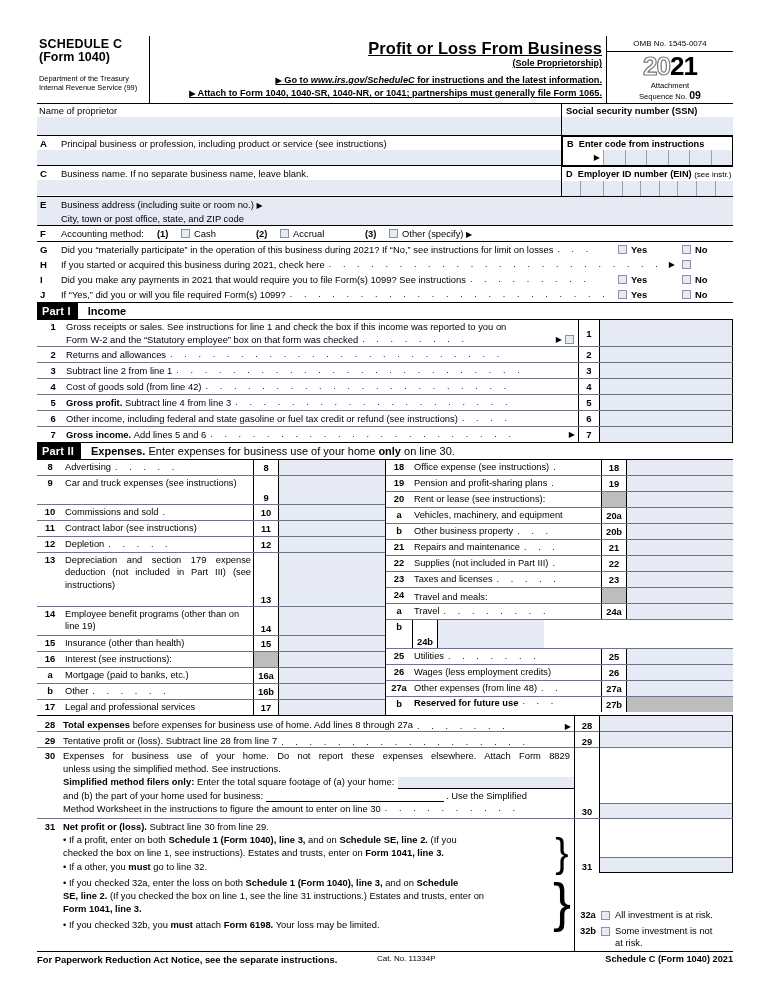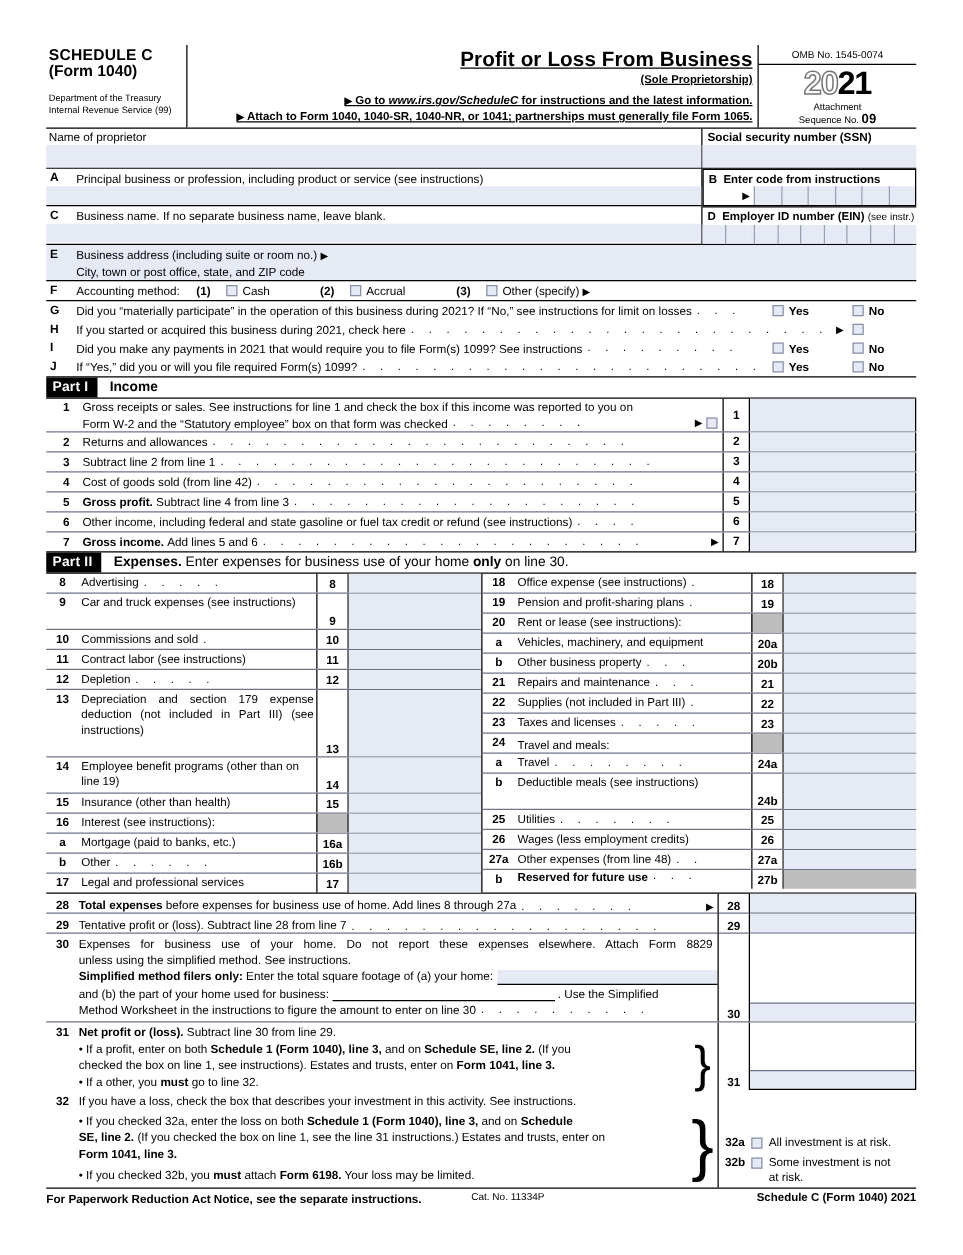--- a/index.html
+++ b/index.html
@@ -613,24 +613,20 @@
         <div class="t" style="display:flex;align-items:center">
           <span>Travel</span>
           <span class="dots">. . . . . . . .</span>
         </div>
         <div class="bn" style="align-items:center">24a</div>
         <div class="ba"></div>
       </div>
 
       <div class="erowx" style="height:28px">
         <div class="n">b</div>
-        <div class="t" style="padding-top:1px">
-          <span>Deductible meals (see instructions)</span>
-          <span class="dots" style="display:inline"></span>
-        </div>
         <div class="bn" style="align-items:flex-end;padding-bottom:1px">24b</div>
         <div class="ba"></div>
       </div>
 
       <div class="erowx" style="height:15px">
         <div class="n">25</div>
         <div class="t" style="display:flex;align-items:center">
           <span>Utilities</span>
           <span class="dots">. . . . . . .</span>
         </div>
@@ -768,24 +764,20 @@
       </div>
     </div>
     <div style="width:26px;border-left:1.2px solid #000;border-right:1.2px solid #000;box-sizing:border-box;display:flex;align-items:flex-end;justify-content:center;font-size:9.4px;font-weight:bold;padding-bottom:1px">31</div>
     <div style="width:133px;border-right:1.2px solid #000;box-sizing:border-box;display:flex;flex-direction:column;justify-content:flex-end">
       <div style="height:16px;background:#e6eaf5;border-top:.8px solid #6f7588;border-bottom:1.2px solid #000;box-sizing:border-box"></div>
     </div>
   </div>
 
   <div class="l28">
     <div class="lft">
-      <div class="body-txt" style="display:flex;padding-top:2px">
-        <span class="numcell">32</span>
-        <span>If you have a loss, check the box that describes your investment in this activity. See instructions.</span>
-      </div>
       <div style="display:flex">
         <div style="flex:1">
           <div class="body-txt" style="display:flex;padding-top:3px">
             <span class="numcell"></span>
             <span class="nowrap">
               <span>• If you checked 32a, enter the loss on both</span>
               <b>Schedule 1 (Form 1040), line 3,</b>
               <span>and on</span>
               <b>Schedule</b>
             </span>

